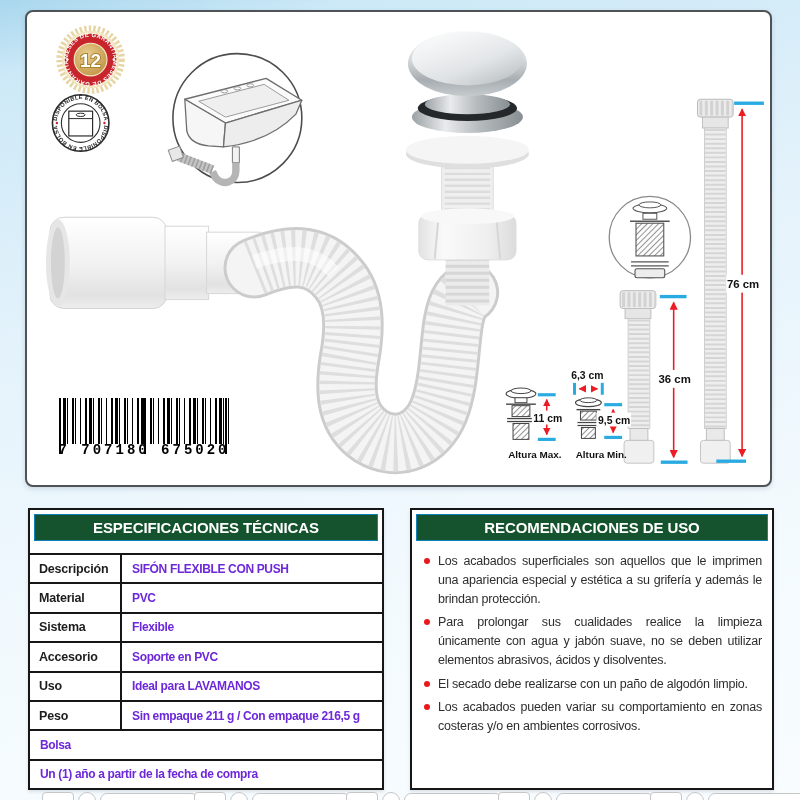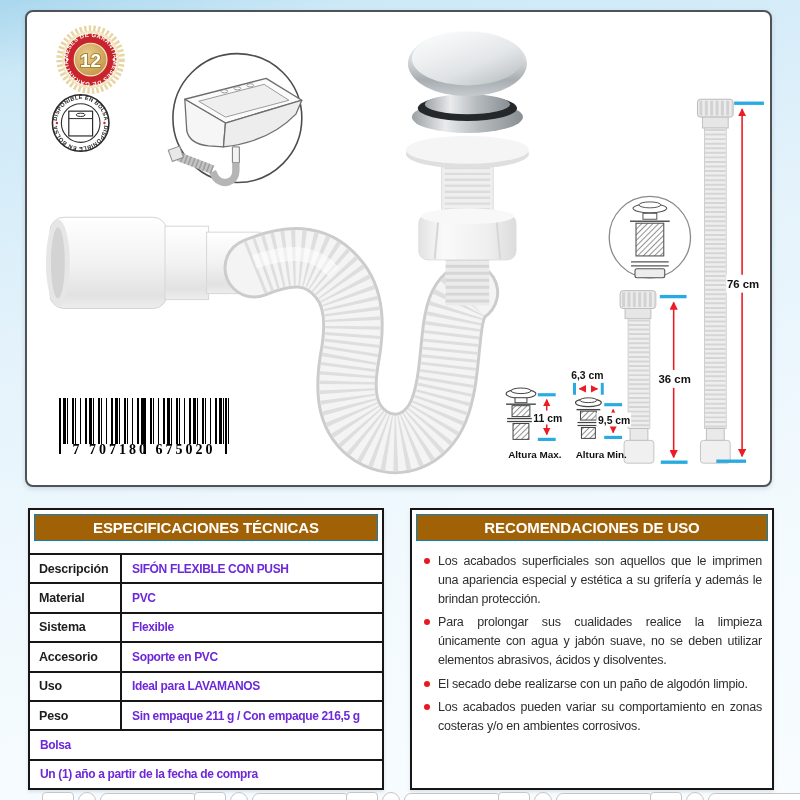--- a/index.html
+++ b/index.html
@@ -23,34 +23,34 @@
     background:
       repeating-linear-gradient(90deg,
         #000 0 2px,#fff 2px 4px,#000 4px 7px,#fff 7px 8px,
         #000 8px 9px,#fff 9px 13px,#000 13px 15px,#fff 15px 16px,
         #000 16px 17px,#fff 17px 21px,#000 21px 22px,#fff 22px 26px);
   }
   .guard{position:absolute;top:6px;width:2px;height:56px;background:#000;}
   .guard.g1{left:4px}.guard.g2{left:50%}.guard.g3{right:6px}
   .barcode-digits{
     position:absolute;left:0;right:0;top:50px;text-align:center;
-    font-family:Liberation Serif, serif;font-size:14px;font-weight:700;
+    font-family:Liberation Mono, monospace;font-size:14px;font-weight:700;
     letter-spacing:3px;color:#000;background:transparent;
   }
 
   
   .panel{
     position:absolute;background:#fff;border:2px solid #161616;
     box-sizing:border-box;box-shadow:0 2px 3px rgba(60,90,110,.15);
   }
   .panel-specs{left:28px;top:508px;width:356px;height:282px;}
   .panel-reco{left:410px;top:508px;width:364px;height:282px;}
   .panel-header{
     position:absolute;left:4px;right:4px;top:4px;height:27px;
-    background:#a16207;border:1px solid #0d82b8;box-sizing:border-box;
+    background:#14532d;border:1px solid #0d82b8;box-sizing:border-box;
     color:#fff;font-weight:700;font-size:15px;letter-spacing:-.1px;
     display:flex;align-items:center;justify-content:center;
   }
   .spec-table{position:absolute;left:0;right:0;top:35px;bottom:0;display:flex;flex-direction:column;margin-top:8px;}
   .spec-row{flex:1;display:flex;border-top:2px solid #161616;align-items:stretch;min-height:0;}
   .spec-label{
     width:92px;flex:0 0 92px;border-right:2px solid #161616;display:flex;align-items:center;
     padding-left:9px;font-size:12.5px;font-weight:700;color:#1d1d1d;letter-spacing:-.2px;box-sizing:border-box;
   }
   .spec-value{

